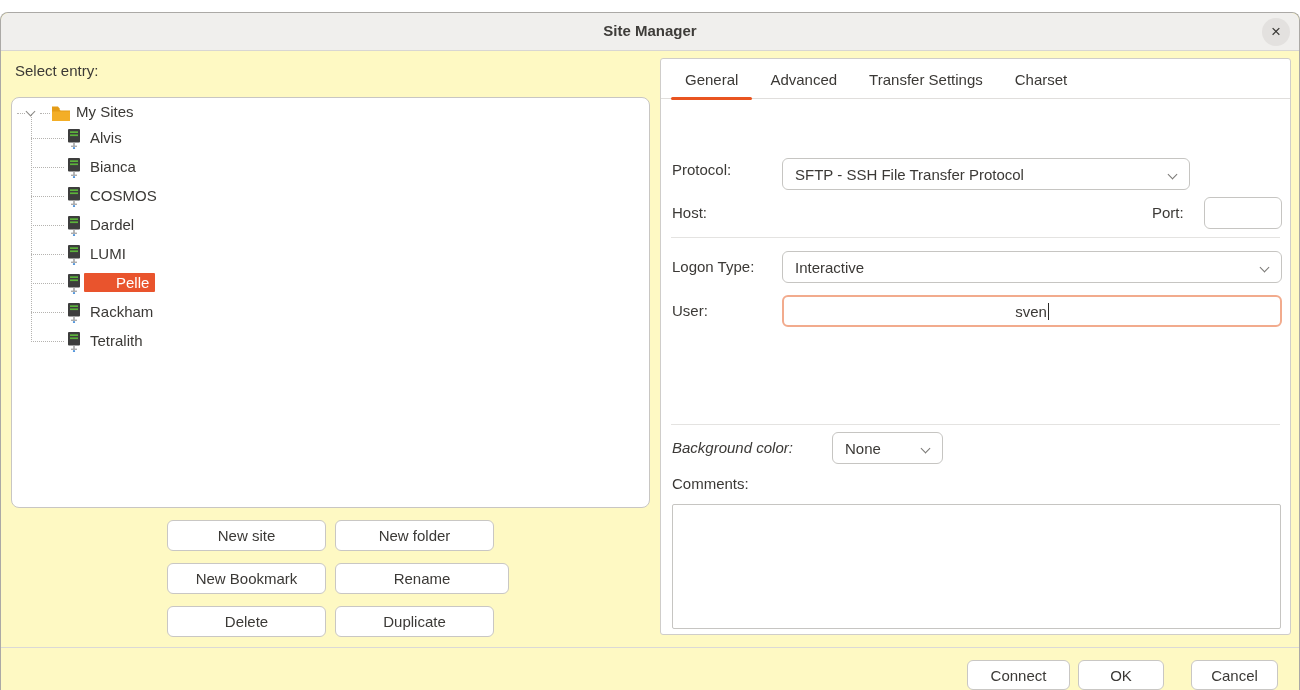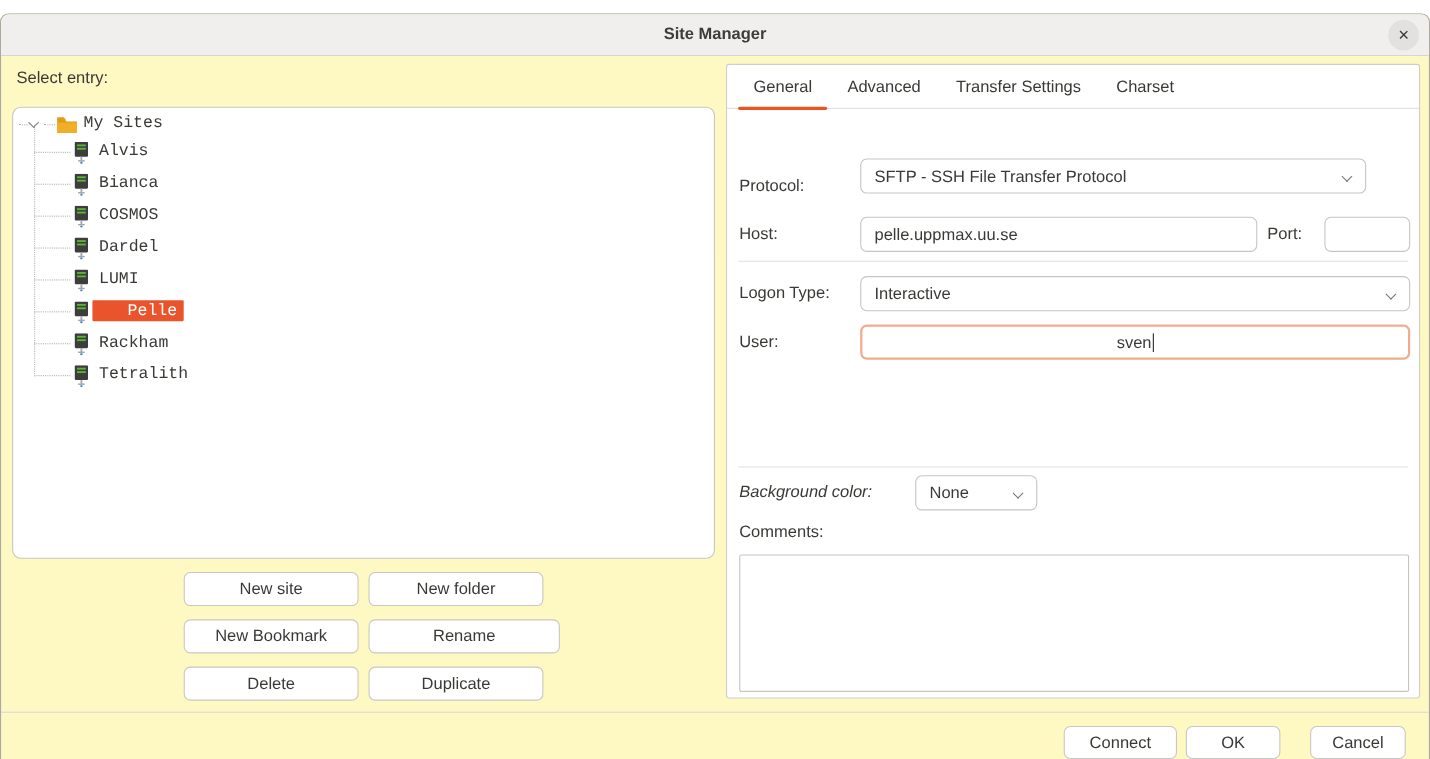--- a/index.html
+++ b/index.html
@@ -36,21 +36,21 @@
     display:flex; align-items:center; justify-content:center;
     font-size:17px; color:#3a3936; cursor:default;
   }
   
   .select-entry-label {
     position:absolute; left:14px; top:49px; font-size:15px;
   }
   .tree-panel {
     position:absolute; left:10px; top:84px; width:639px; height:411px;
     background:#ffffff;
-    border:1px solid #c8c6c3; border-radius:8px;font-family:Liberation Mono, monospace;
+    border:1px solid #c8c6c3; border-radius:8px;
   }
   .tree-vline {
     position:absolute; left:19px; top:16px; height:228px; width:0;
     border-left:1px dotted #b5b3b0;
   }
   .tree-row { position:absolute; left:0; right:4px; height:29px; }
   .tree-row .hline {
     position:absolute; left:19px; width:33px; top:14px; height:0;
     border-top:1px dotted #b5b3b0;
   }
@@ -272,29 +272,26 @@
   <div class="right-panel">
 
     <div class="tabbar">
       <div class="tab active">General</div>
       <div class="tab">Advanced</div>
       <div class="tab">Transfer Settings</div>
       <div class="tab">Charset</div>
     </div>
 
     <div class="flabel" style="left:11px; top:101px;">Protocol:</div>
-    <div class="combo" style="left:121px; top:85px; width:460px;">
+    <div class="combo" style="left:121px; top:99px; width:408px;">
       <span>SFTP - SSH File Transfer Protocol</span>
       <span class="chev"></span>
     </div>
 
     <div class="flabel" style="left:11px; top:144px;">Host:</div>
-    <div class="tinput" style="left:121px; top:138px; width:361px;">
-      <span>pelle.uppmax.uu.se</span>
-    </div>
     <div class="flabel" style="left:491px; top:144px;">Port:</div>
     <div class="tinput" style="left:543px; top:138px; width:78px;">
       <span></span>
     </div>
 
     <div class="sep" style="top:178px;"></div>
 
     <div class="flabel" style="left:11px; top:198px;">Logon Type:</div>
     <div class="combo" style="left:121px; top:192px; width:500px;">
       <span>Interactive</span>

